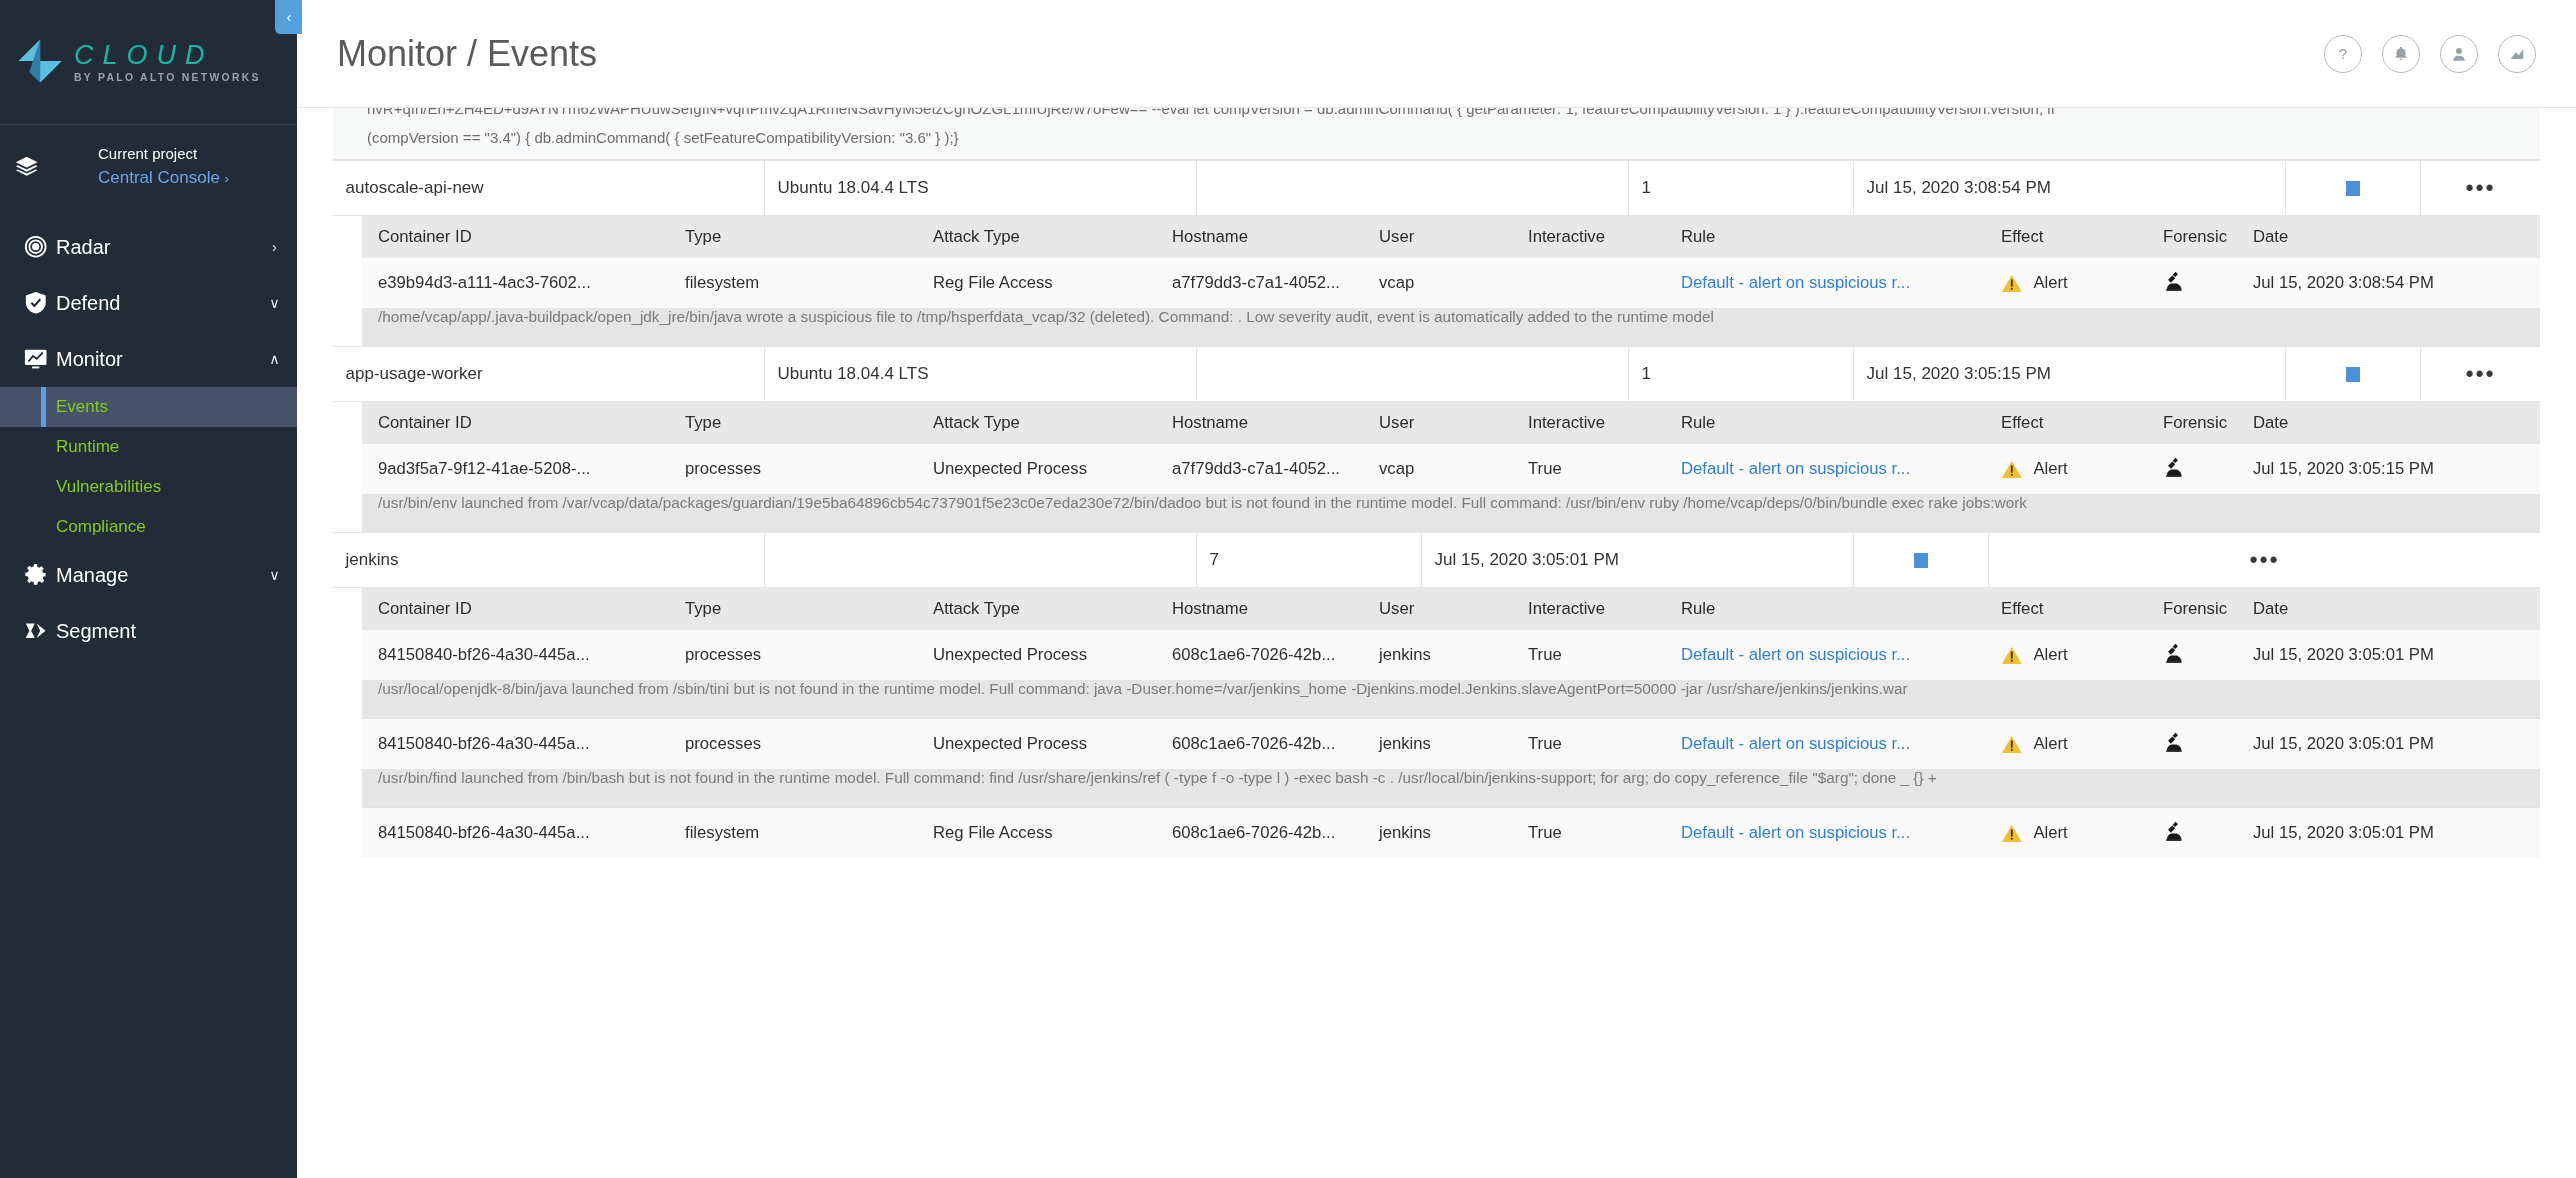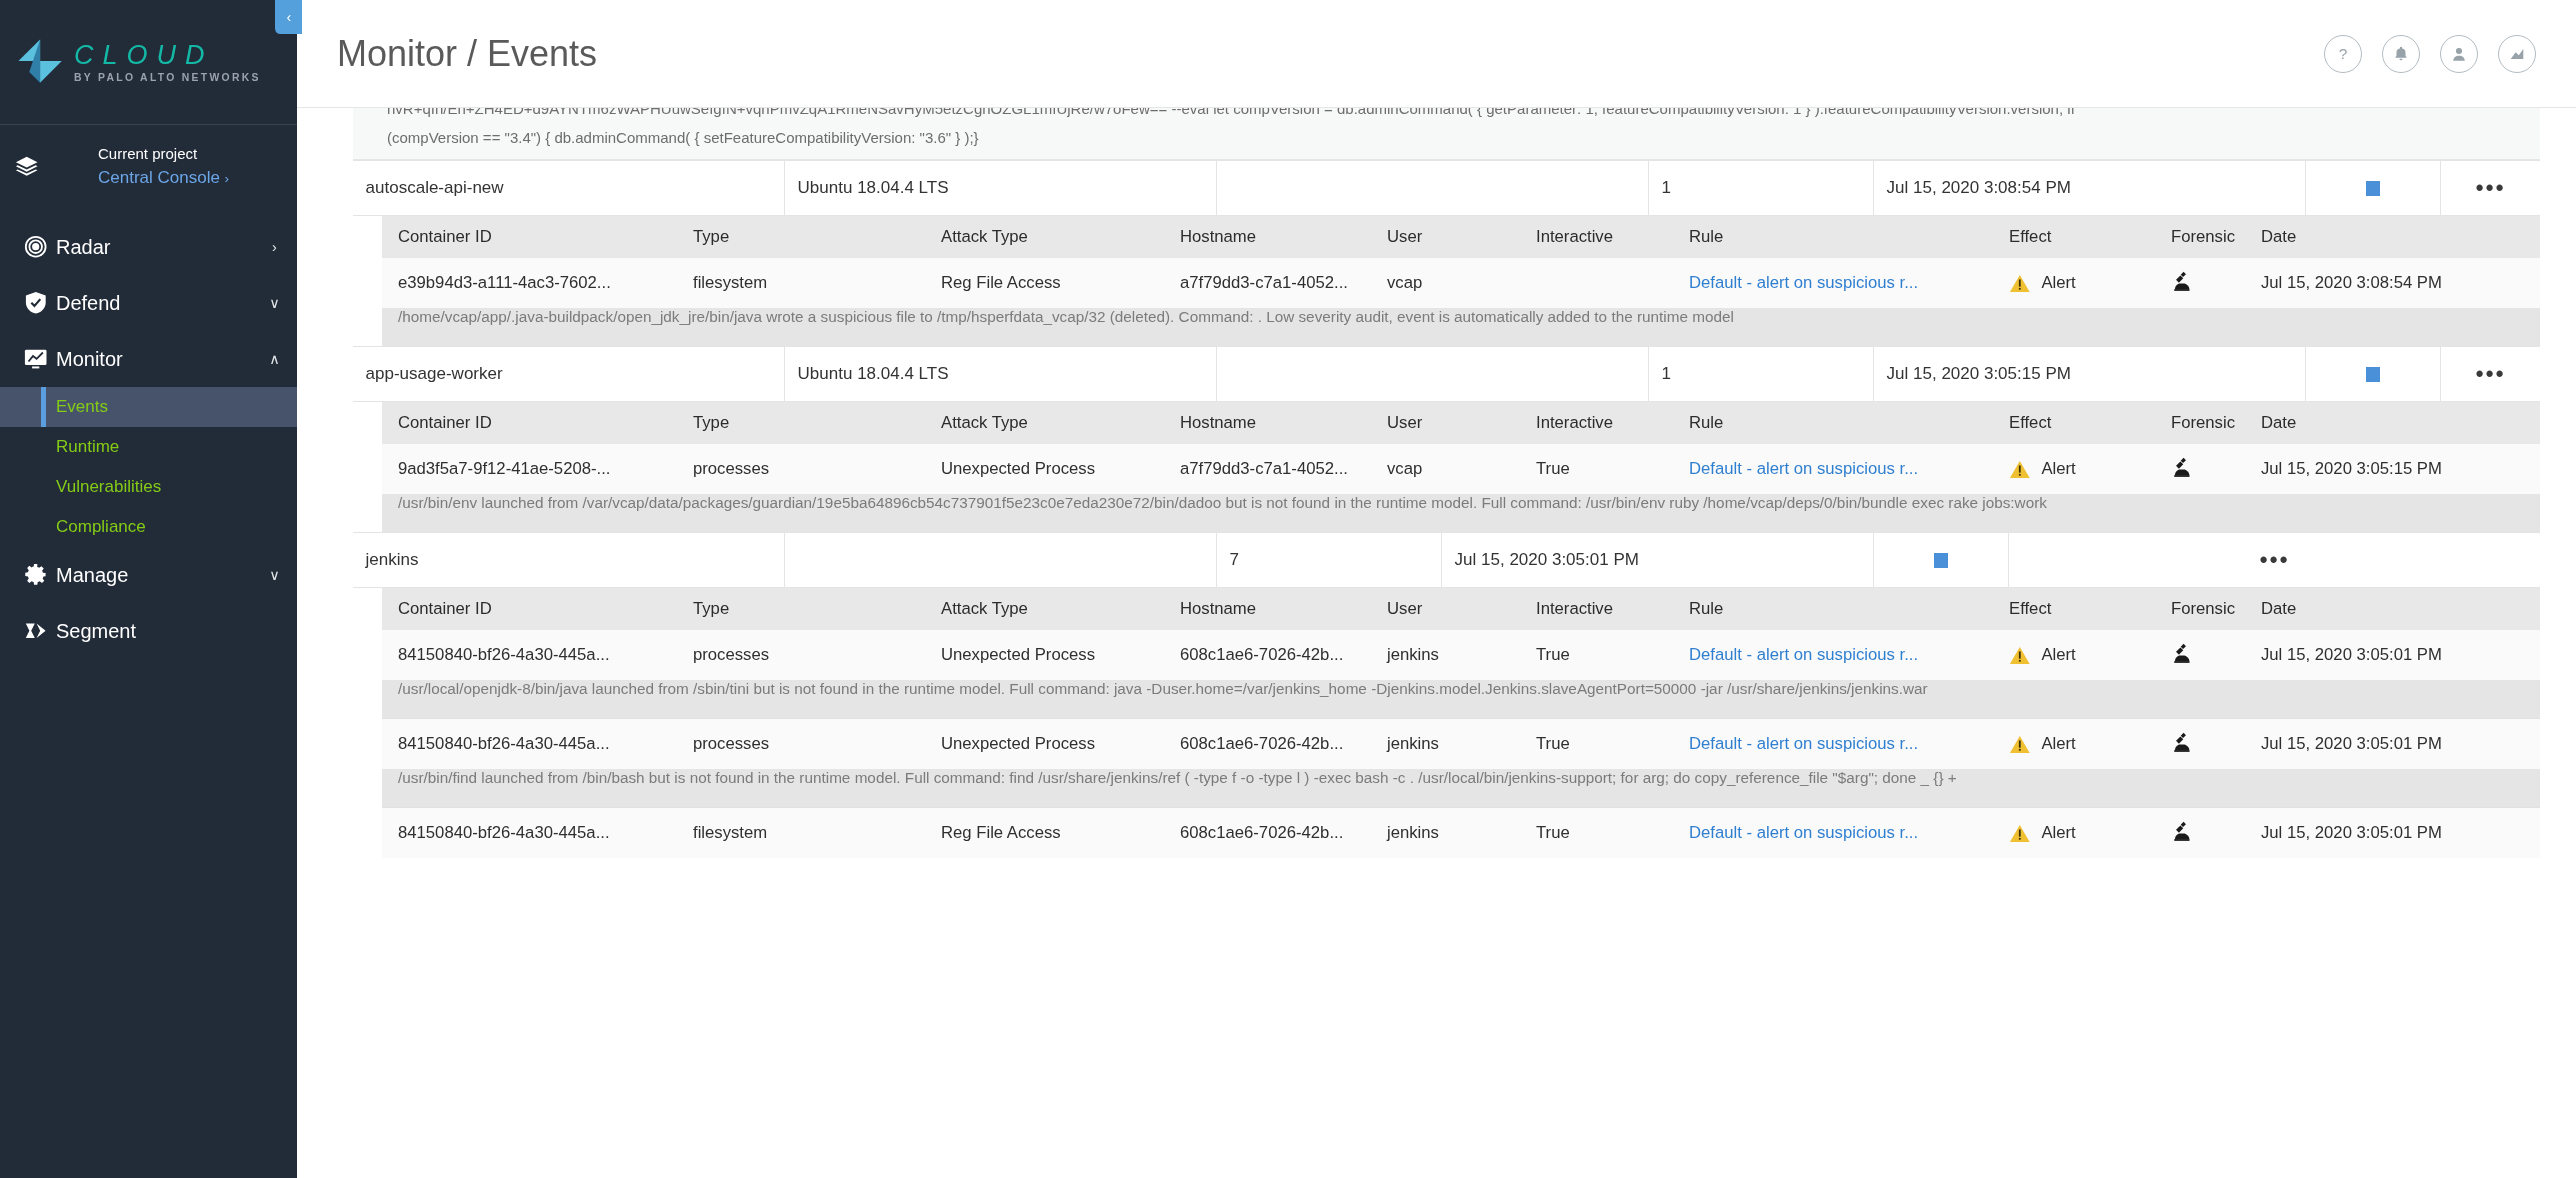--- a/index.html
+++ b/index.html
@@ -134,21 +134,21 @@
     border: 1.8px solid #b3bcc2;
     display: flex; align-items: center; justify-content: center;
     color: #98a2a9;
     cursor: pointer;
   }
 
   .content {
     flex: 1 1 auto;
     overflow: hidden;
     position: relative;
-    padding: 0 36px 0 56px;
+    padding: 0 36px 0 36px;
     background: #ffffff;
   }
 
   
   .topclip {
     background: #f7f8f8;
     border-bottom: 0.9px solid #e6e6e6;
     padding: 0 34px 12.6px 34px;
     overflow: hidden;
     height: 65px;
@@ -210,21 +210,21 @@
     background: #e5e5e5;
     font-size: 15.3px;
     color: #7b7b7b;
     padding: 0 0 20px 16px;
     white-space: nowrap;
     overflow: hidden;
   }
   .sub-sep { height: 0.9px; background: #e0e0e0; }
 
   .c-cid    { width: 311px; flex: 0 0 311px; padding-left: 16px; }
-  .c-type   { width: 248px; flex: 0 0 248px; }
+  .c-type   { width: 248px; flex: 0 0 248px; margin-left: 12px; }
   .c-attack { width: 239px; flex: 0 0 239px; }
   .c-host   { width: 207px; flex: 0 0 207px; }
   .c-user   { width: 149px; flex: 0 0 149px; }
   .c-inter  { width: 153px; flex: 0 0 153px; }
   .c-rule   { width: 320px; flex: 0 0 320px; }
   .c-effect { width: 162px; flex: 0 0 162px; }
   .c-foren  { width: 90px; flex: 0 0 90px; }
   .c-date   { flex: 1 1 auto; }
 
   .rule-link { color: #2f7fd1; cursor: pointer; }

